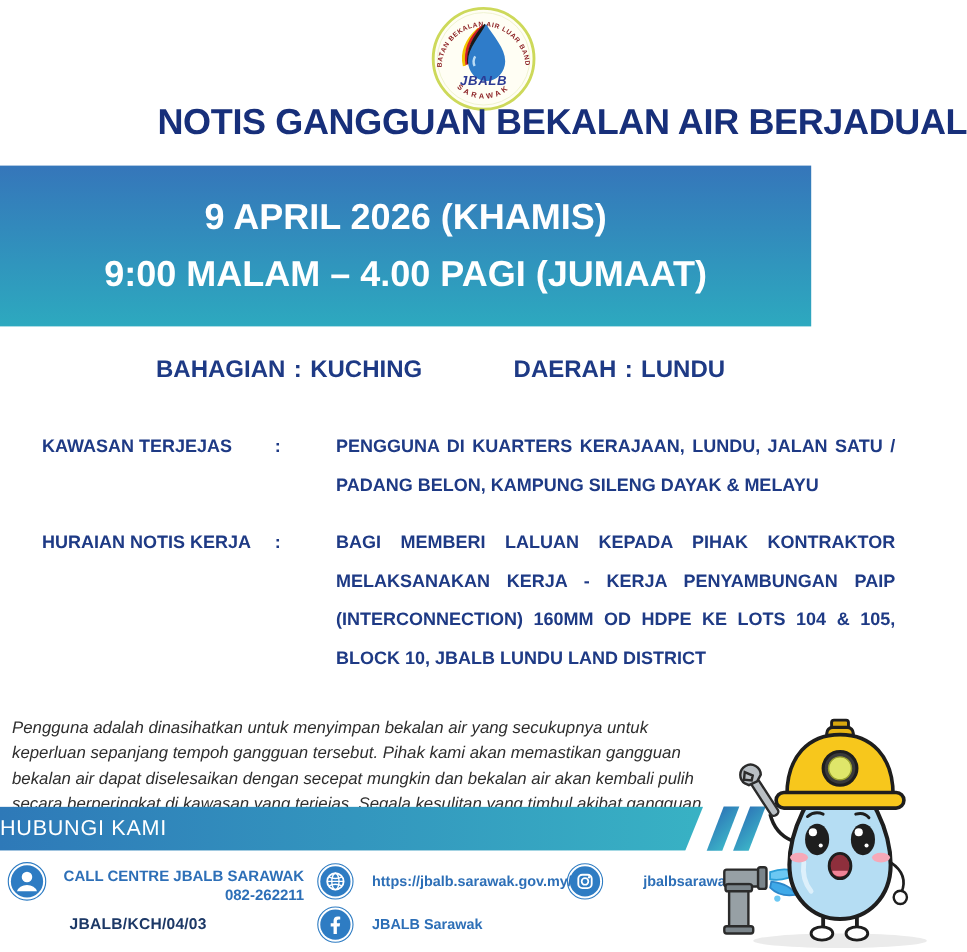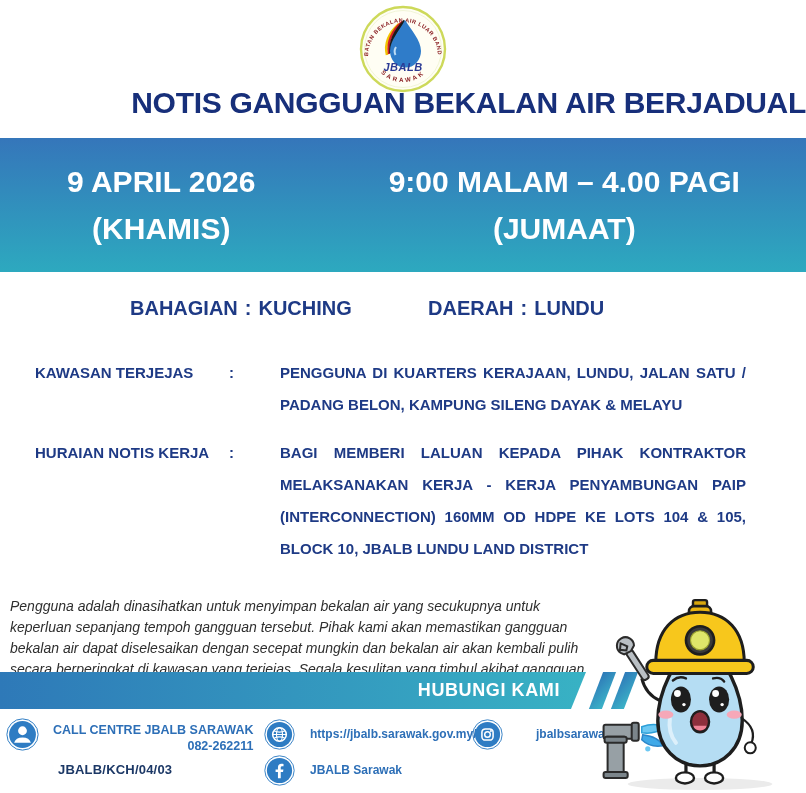--- a/index.html
+++ b/index.html
@@ -4,43 +4,43 @@
 <style>
   html,body{margin:0;padding:0;background:#fff;}
   .page{position:relative;width:806px;height:793px;background:#ffffff;overflow:hidden;
         font-family:"Liberation Sans",sans-serif;}
 
   .logo{position:absolute;left:359px;top:5px;width:88px;height:88px;}
 
   .title{position:absolute;left:0;top:86px;width:806px;text-align:right;
          font-size:30px;font-weight:bold;color:#172f7a;letter-spacing:-0.3px;}
 
-  .banner{position:absolute;left:0;top:138px;width:806px;height:134px;
+  .banner{position:absolute;left:0;top:138px;width:676px;height:134px;
           background:linear-gradient(180deg,#3576ba 0%,#2da9bf 100%);
-          display:flex;flex-direction:row;justify-content:center;align-items:center;}
+          display:flex;flex-direction:column;justify-content:center;align-items:center;}
   .banner div{color:#fff;font-weight:bold;font-size:30px;line-height:47px;text-align:center;}
 
   .region-item{position:absolute;top:297px;font-size:20px;font-weight:bold;color:#1e3a85;}
   .region-b{left:130px;} .region-d{left:428px;}
   .region-item .colon{margin:0 7px;}
 
   .sec-label{position:absolute;left:35px;font-size:15px;font-weight:bold;color:#1e3a85;line-height:32px;}
   .sec-colon{position:absolute;left:229px;font-size:15px;font-weight:bold;color:#1e3a85;line-height:32px;}
   .sec-lines{position:absolute;left:280px;width:466px;font-size:15px;font-weight:bold;
              color:#1e3a85;line-height:32px;}
   .just{text-align:justify;text-align-last:justify;-moz-text-align-last:justify;}
 
   .advisory{position:absolute;left:10px;top:596px;width:584px;font-size:14px;font-style:italic;
             color:#2e2e2e;line-height:21px;}
 
   .contact-bar{position:absolute;left:0;top:672px;width:586px;height:37px;
                background:linear-gradient(90deg,#2e79b8 0%,#38b2c4 100%);
                clip-path:polygon(0 0,100% 0,calc(100% - 15px) 100%,0 100%);}
-  .contact-bar span{display:block;width:520px;text-align:right;line-height:37px;
-                    color:#fff;font-weight:bold;font-size:18px;letter-spacing:0.6px;margin-left:40px;}
+  .contact-bar span{display:block;width:520px;text-align:left;line-height:37px;
+                    color:#fff;font-weight:normal;font-size:18px;letter-spacing:0.6px;}
   .stripe{position:absolute;top:672px;width:13px;height:37px;transform:skewX(-21deg);
           background:linear-gradient(120deg,#2e79b8,#3cb4c8);}
   .stripe1{left:596px;} .stripe2{left:618px;}
 
   .cicon{position:absolute;}
   .ctext{position:absolute;font-weight:bold;color:#2d6fb7;}
   .cc-text{left:53px;top:722px;font-size:12.5px;line-height:16px;text-align:right;}
   .ref{left:58px;top:762px;font-size:13px;color:#1c3866;letter-spacing:0.2px;}
   .url{left:310px;top:727px;font-size:12px;}
   .fbt{left:310px;top:763px;font-size:12px;}

